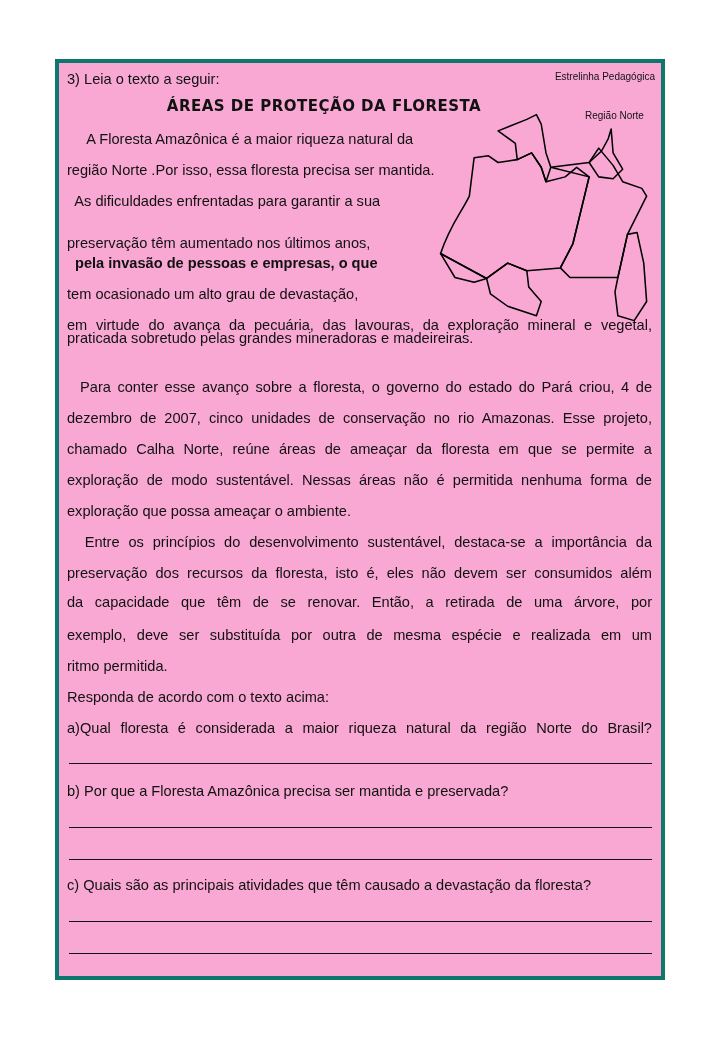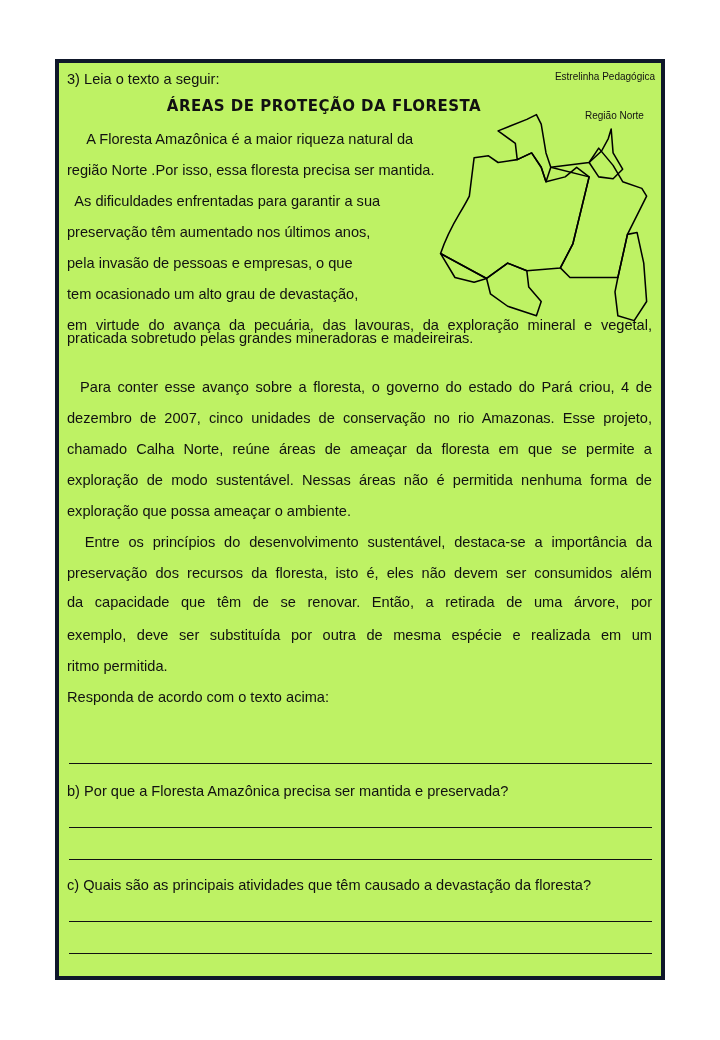--- a/index.html
+++ b/index.html
@@ -1,17 +1,17 @@
 <!DOCTYPE html>
 <html><head>
 <meta charset="utf-8">
 <style>
   html,body{margin:0;padding:0;background:#fff;}
   body{width:720px;height:1040px;position:relative;font-family:"Liberation Sans",sans-serif;color:#111;}
-  .sheet{position:absolute;left:55px;top:59px;width:602px;height:913px;border:4px solid #0f172a;background:#bef264;}
+  .sheet{position:absolute;left:55px;top:59px;width:602px;height:913px;border:4px solid #0f766e;background:#f9a8d4;}
   .txt{position:absolute;font-size:14.6px;white-space:nowrap;line-height:20px;}
   .just{position:absolute;left:8px;width:585px;font-size:14.6px;line-height:20px;text-align:justify;text-align-last:justify;white-space:nowrap;}
   .title{position:absolute;left:0;width:530px;top:34px;text-align:center;font-weight:bold;font-size:15px;letter-spacing:0.5px;font-family:"DejaVu Sans",sans-serif;}
   .small{position:absolute;font-size:10px;}
   .line{position:absolute;left:10px;width:583px;border-top:1.3px solid #111;height:0;}
   .map{position:absolute;left:372px;top:42px;width:230px;height:230px;}
 </style>
 </head>
 <body>
 
@@ -30,41 +30,42 @@
       <path d="M10,150 L58,176 L45,180 L25,175 Z"></path>
       <path d="M58,176 L80,160 L100,168 L102,185 L115,200 L110,215 L80,205 L62,192 Z"></path>
       <path d="M205,130 L215,128 L222,160 L225,200 L212,220 L195,215 L192,190 L195,175 Z"></path>
     </g>
   </svg>
 
   <div>
     <div class="txt" style="left:20px;top:66px;white-space:pre;">  A Floresta Amazônica é a maior riqueza natural da</div>
     <div class="txt" style="left:8px;top:97px;white-space:pre;">região Norte .Por isso, essa floresta precisa ser mantida.</div>
     <div class="txt" style="left:8px;top:128px;white-space:pre;">  As dificuldades enfrentadas para garantir a sua</div>
-    <div class="txt" style="left:8px;top:159px;white-space:pre;">preservação têm aumentado nos últimos anos,</div>
-    <div class="txt" style="left:8px;top:190px;white-space:pre;">pela invasão de pessoas e empresas, o que</div>
+    <div class="txt" style="left:8px;top:170px;white-space:pre;">preservação têm aumentado nos últimos anos,</div>
+    <div class="txt" style="left:16px;top:190px;white-space:pre;font-weight:bold;">pela invasão de pessoas e empresas, o que</div>
     <div class="txt" style="left:8px;top:221px;white-space:pre;">tem ocasionado um alto grau de devastação,</div>
   </div>
 
   <div>
     <div class="just" style="top:252px;">em virtude do avança da pecuária, das lavouras, da exploração mineral e vegetal,</div>
     <div class="txt" style="left:8px;top:265px;">praticada sobretudo pelas grandes mineradoras e madeireiras.</div>
     <div class="just" style="top:314px;white-space:pre;">  Para conter esse avanço sobre a floresta, o governo do estado do Pará criou, 4 de</div>
     <div class="just" style="top:345px;">dezembro de 2007, cinco unidades de conservação no rio Amazonas. Esse projeto,</div>
     <div class="just" style="top:376px;">chamado Calha Norte, reúne áreas de ameaçar da floresta em que se permite a</div>
     <div class="just" style="top:407px;">exploração de modo sustentável. Nessas áreas não é permitida nenhuma forma de</div>
     <div class="txt" style="left:8px;top:438px;">exploração que possa ameaçar o ambiente.</div>
     <div class="just" style="top:469px;white-space:pre;">  Entre os princípios do desenvolvimento sustentável, destaca-se a importância da</div>
     <div class="just" style="top:500px;">preservação dos recursos da floresta, isto é, eles não devem ser consumidos além</div>
     <div class="just" style="top:529px;">da capacidade que têm de se renovar. Então, a retirada de uma árvore, por</div>
     <div class="just" style="top:562px;">exemplo, deve ser substituída por outra de mesma espécie e realizada em um</div>
     <div class="txt" style="left:8px;top:593px;">ritmo permitida.</div>
   </div>
 
   <div class="txt" style="left:8px;top:624px;">Responda de acordo com o texto acima:</div>
+  <div class="just" style="top:655px;">a)Qual floresta é considerada a maior riqueza natural da região Norte do Brasil?</div>
   <div class="line" style="top:700px;"></div>
   <div class="txt" style="left:8px;top:718px;">b) Por que a Floresta Amazônica precisa ser mantida e preservada?</div>
   <div class="line" style="top:764px;"></div>
   <div class="line" style="top:796px;"></div>
   <div class="txt" style="left:8px;top:812px;">c) Quais são as principais atividades que têm causado a devastação da floresta?</div>
   <div class="line" style="top:858px;"></div>
   <div class="line" style="top:890px;"></div>
 </div>
 
 </body></html>

